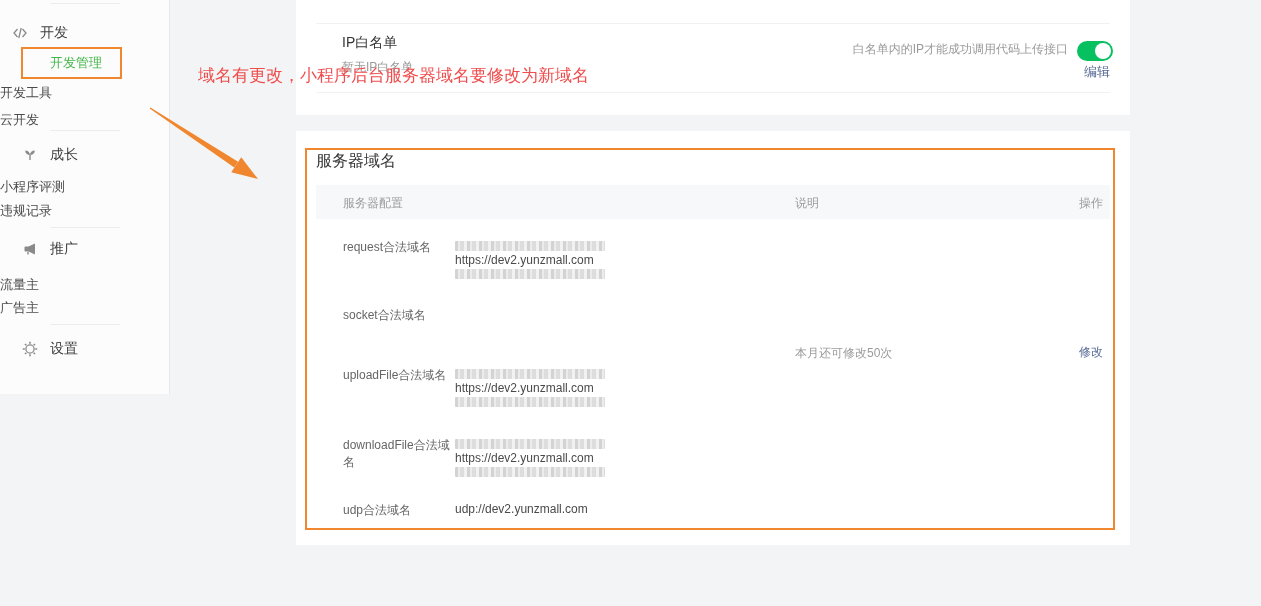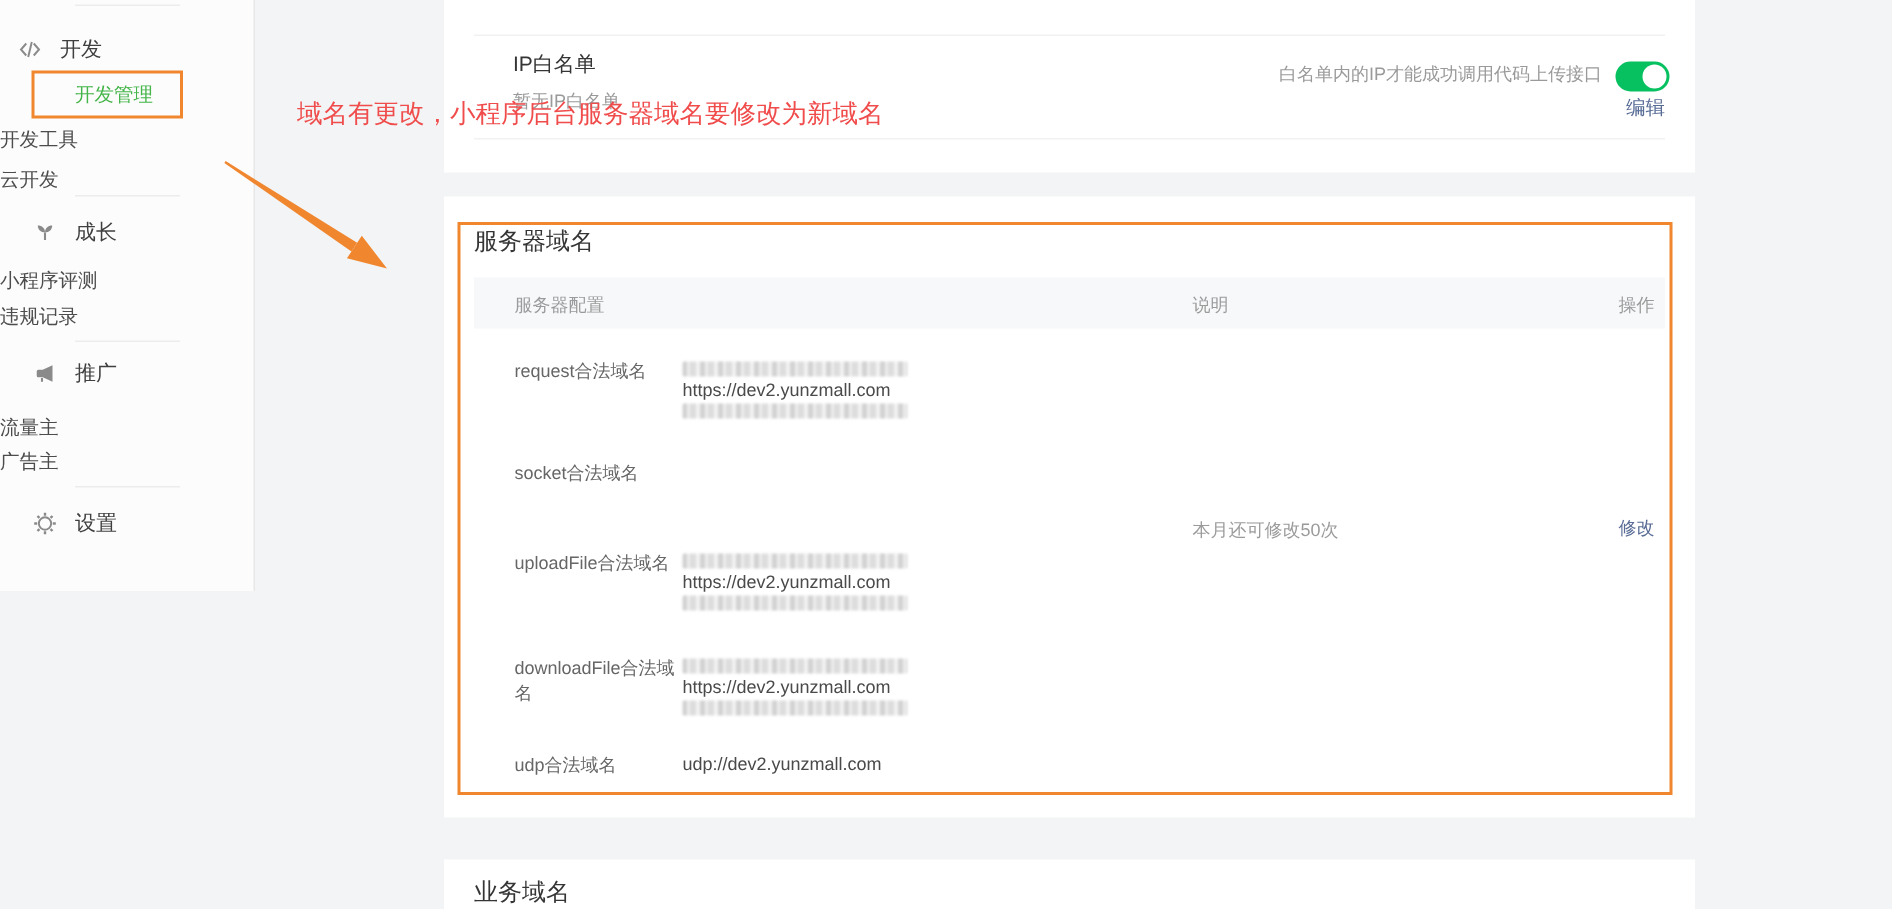--- a/index.html
+++ b/index.html
@@ -184,17 +184,14 @@
           <span class="tlabel">udp合法域名</span>
           <div class="tlines">
             <div class="dline">udp://dev2.yunzmall.com</div>
           </div>
         </div>
       </div>
     <div class="note">本月还可修改50次</div>
     <a class="link modify-link">修改</a>
   </section>
 
-  <section class="card card-biz">
-    <h2 class="card-title">业务域名</h2>
-  </section>
 
 </div>
 
 </body></html>

